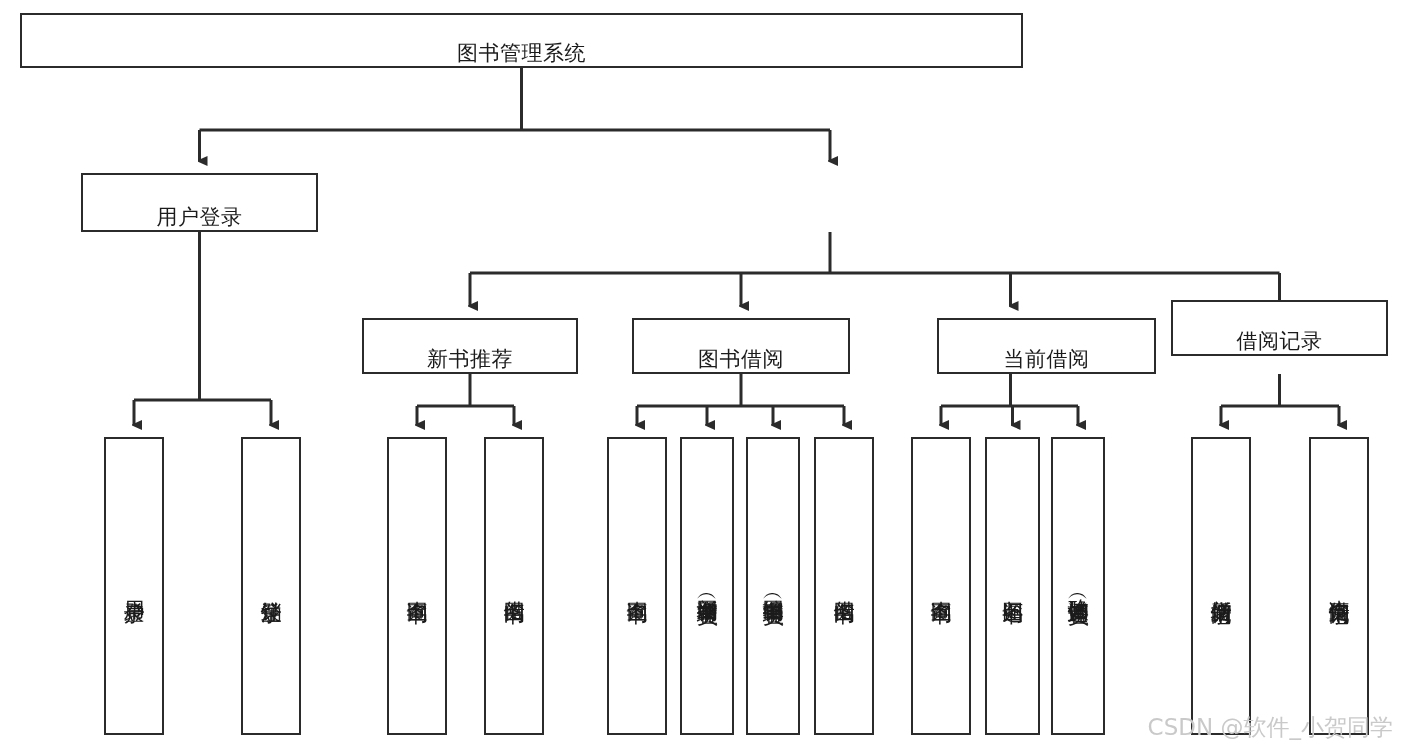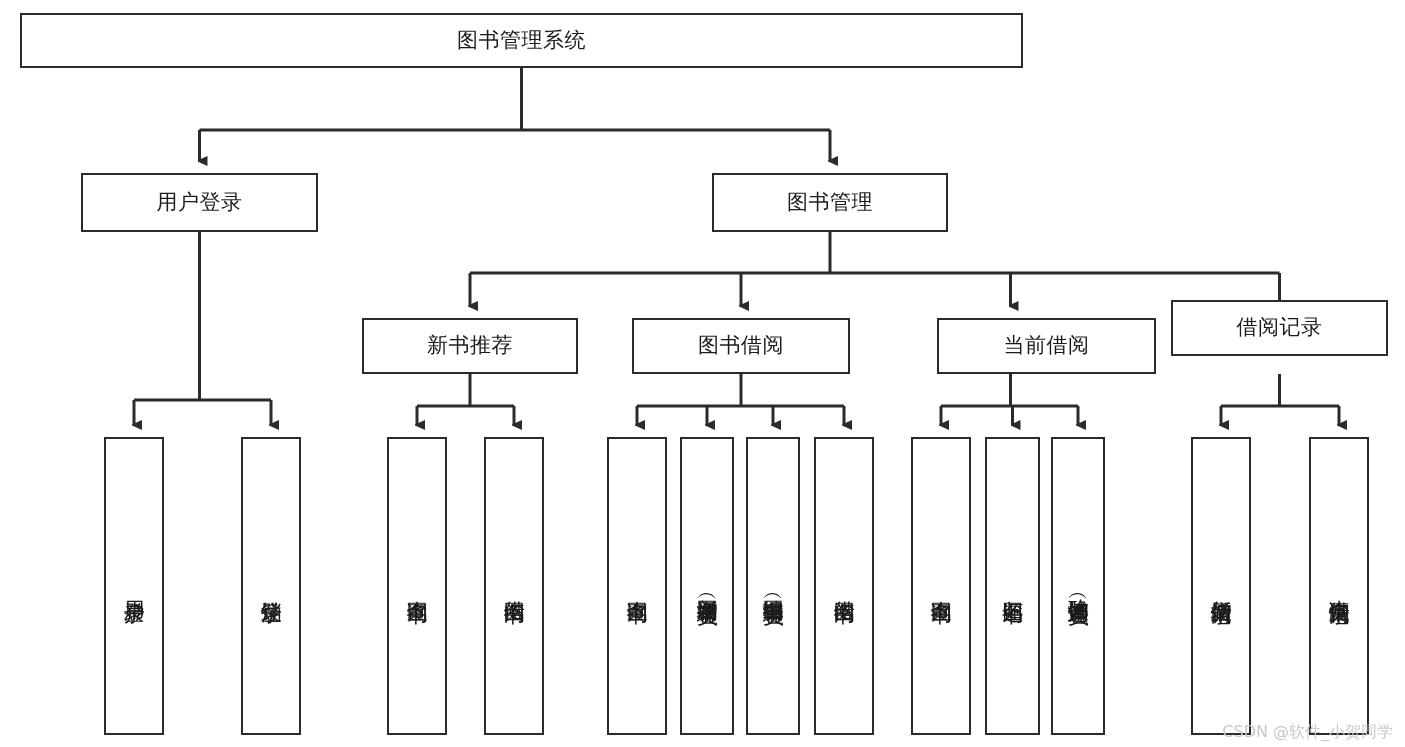--- a/index.html
+++ b/index.html
@@ -25,21 +25,21 @@
     top: 0;
     width: 1405px;
     height: 747px;
   }
   .node-box {
     position: absolute;
     box-sizing: border-box;
     background: #ffffff;
     border: 2px solid #2b2b2b;
     display: flex;
-    align-items: center;
+    align-items: flex-end;
     justify-content: center;
   }
   .node-label-h {
     font-size: 21px;
     color: #1b1b1b;
     line-height: 1.2;
     letter-spacing: 0.5px;
     white-space: nowrap;
   }
   .node-box.vertical {
@@ -53,21 +53,21 @@
     color: #1b1b1b;
     line-height: 1.25;
     letter-spacing: 1px;
     white-space: nowrap;
     max-height: 280px;
   }
   .watermark {
     position: absolute;
     right: 12px;
     bottom: 4px;
-    font-size: 16px;
+    font-size: 23px;
     color: #c9c9c9;
     white-space: nowrap;
     pointer-events: none;
   }
 </style>
 </head>
 <body>
 
 <div id="diagram-root">
 
@@ -114,23 +114,20 @@
       </g>
   </svg>
 
   <div class="node-box" style="left:20px; top:13px; width:1003px; height:55px;">
     <span class="node-label-h">图书管理系统</span>
   </div>
 
   <div class="node-box" style="left:81px; top:173px; width:237px; height:59px;">
     <span class="node-label-h">用户登录</span>
   </div>
-  <div class="node-box" style="left:712px; top:173px; width:236px; height:59px;">
-    <span class="node-label-h">图书管理</span>
-  </div>
 
   <div class="node-box" style="left:362px; top:318px; width:216px; height:56px;">
     <span class="node-label-h">新书推荐</span>
   </div>
   <div class="node-box" style="left:632px; top:318px; width:218px; height:56px;">
     <span class="node-label-h">图书借阅</span>
   </div>
   <div class="node-box" style="left:901px; top:318px; width:219px; height:56px;margin-left:36px;">
     <span class="node-label-h">当前借阅</span>
   </div>

